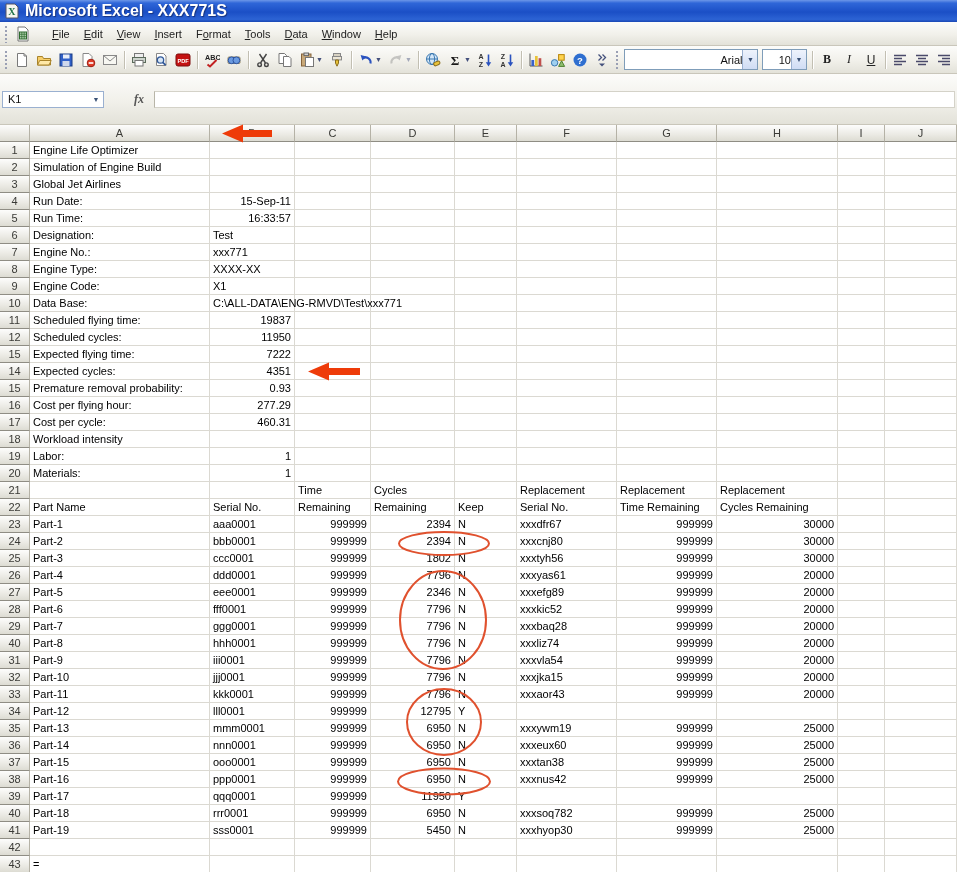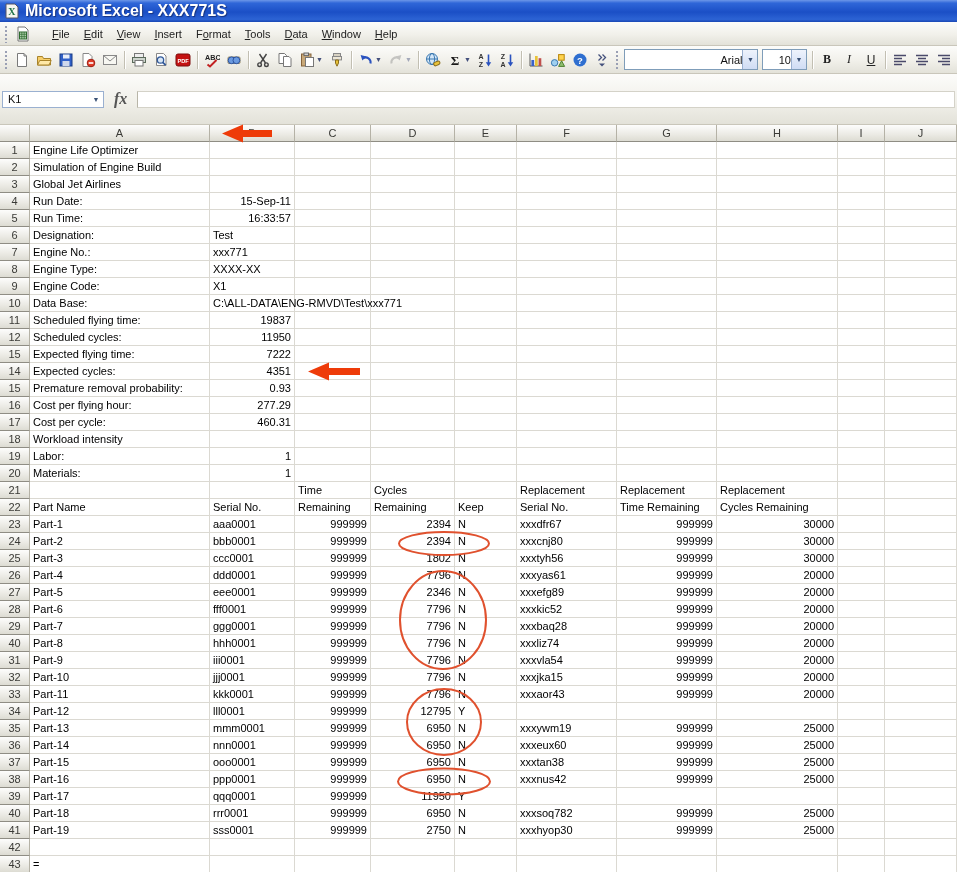--- a/index.html
+++ b/index.html
@@ -39,21 +39,21 @@
     font-size:12px;color:#222;flex:0 0 auto;}
   .fmt-btn.b{font-weight:bold;font-family:"Liberation Serif",serif;}
   .fmt-btn.i{font-style:italic;font-family:"Liberation Serif",serif;}
   .fmt-btn.u{text-decoration:underline;}
 
   
   #namebox{width:100px;height:15px;background:#fff;border:1px solid #9ab0d0;display:flex;align-items:center;}
   #namebox .nb-text{flex:1;font-size:11px;padding-left:5px;color:#111;}
   #namebox .nb-caret{width:14px;font-size:7px;color:#3a5276;text-align:center;}
   #fx-label{font-family:"Liberation Serif",serif;font-style:italic;font-weight:bold;
-    font-size:16px;color:#555;padding:0 6px;}
+    font-size:12px;color:#555;padding:0 6px;margin-left:20px;}
   #formula-input{flex:1;height:15px;background:#fff;border:1px solid #d4d2c8;border-left:1px solid #b8b5a8;}
 
   
   #grid{position:relative;display:grid;
     grid-template-columns:30px 180px 85px 76px 84px 62px 100px 100px 121px 47px 72px;
     grid-auto-rows:17px;background:#fff;}
   .hdr{background:linear-gradient(180deg,#fdfdfc 0%,#ebeae4 60%,#dddcd3 100%);
     border-right:1px solid #b5b2a6;border-bottom:1px solid #8f8d84;
     display:flex;align-items:center;justify-content:center;
     font-size:11px;color:#3a3a36;overflow:hidden;}
@@ -1148,21 +1148,21 @@
       <div class="cell">
         <span>Part-19</span>
       </div>
       <div class="cell">
         <span>sss0001</span>
       </div>
       <div class="cell right">
         <span>999999</span>
       </div>
       <div class="cell right">
-        <span>2750</span>
+        <span>5450</span>
       </div>
       <div class="cell">
         <span>N</span>
       </div>
       <div class="cell">
         <span>xxxhyop30</span>
       </div>
       <div class="cell right">
         <span>999999</span>
       </div>

